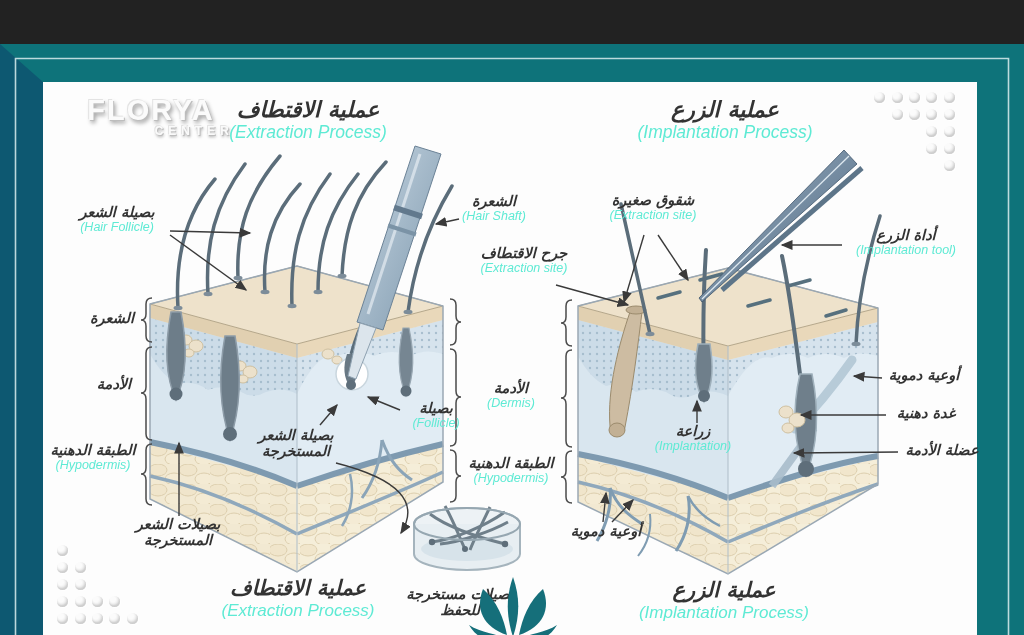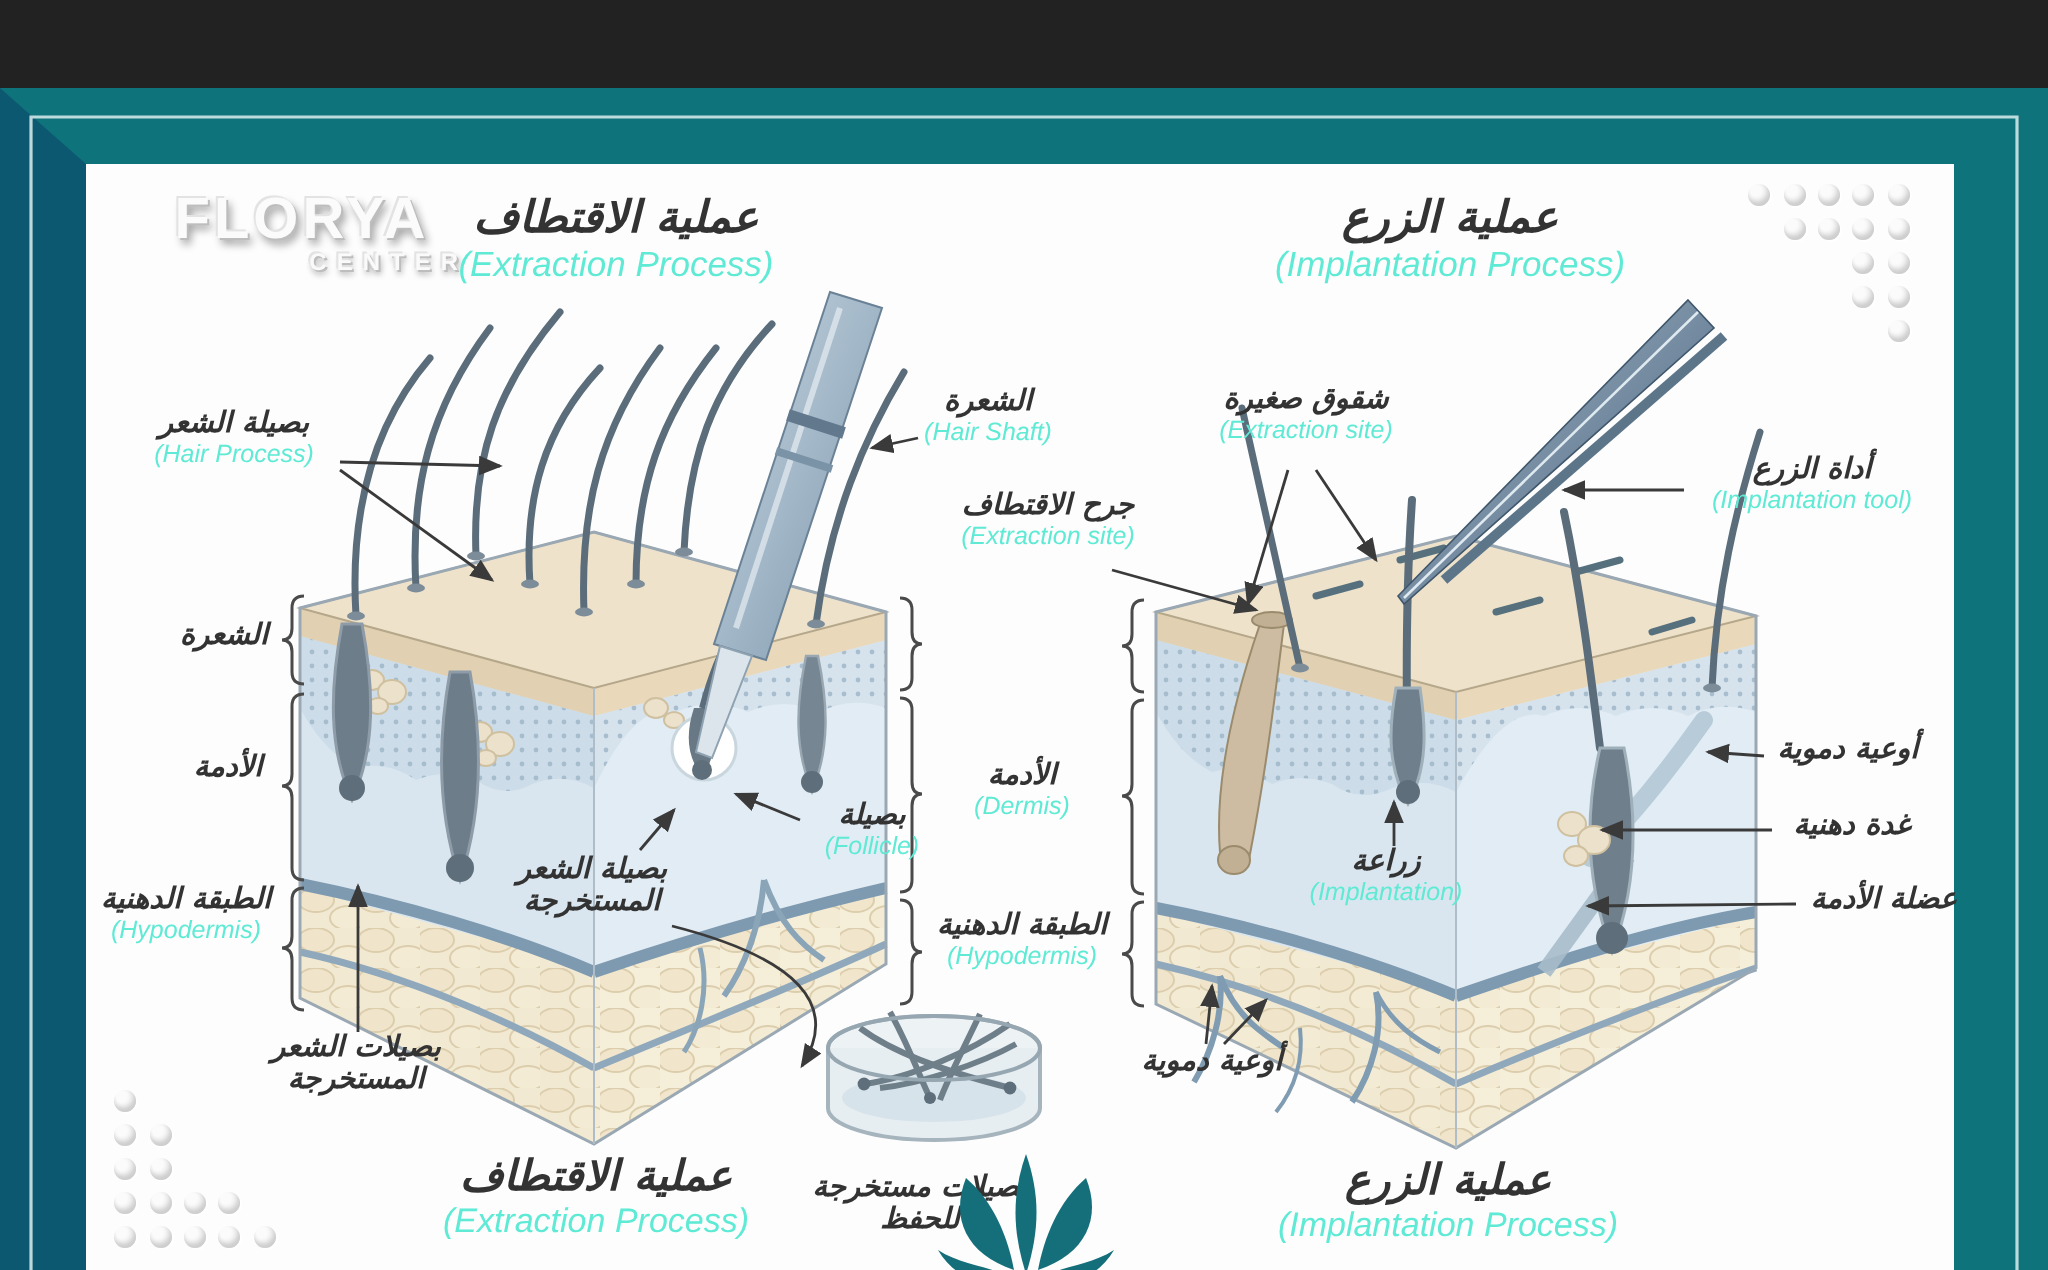--- a/index.html
+++ b/index.html
@@ -302,21 +302,21 @@
     <span class="ar">عملية الاقتطاف</span>
     <span class="en">(Extraction Process)</span>
   </div>
   <div class="lbl title" style="left:610px;top:54px;width:230px;">
     <span class="ar">عملية الزرع</span>
     <span class="en">(Implantation Process)</span>
   </div>
 
   <div class="lbl" style="left:58px;top:160px;width:118px;">
     <span class="ar">بصيلة الشعر</span>
-    <span class="en">(Hair Process)</span>
+    <span class="en">(Hair Follicle)</span>
   </div>
   <div class="lbl" style="left:444px;top:149px;width:100px;">
     <span class="ar">الشعرة</span>
     <span class="en">(Hair Shaft)</span>
   </div>
   <div class="lbl" style="left:86px;top:266px;width:52px;">
     <span class="ar">الشعرة</span>
   </div>
   <div class="lbl" style="left:88px;top:332px;width:52px;">
     <span class="ar">الأدمة</span>

